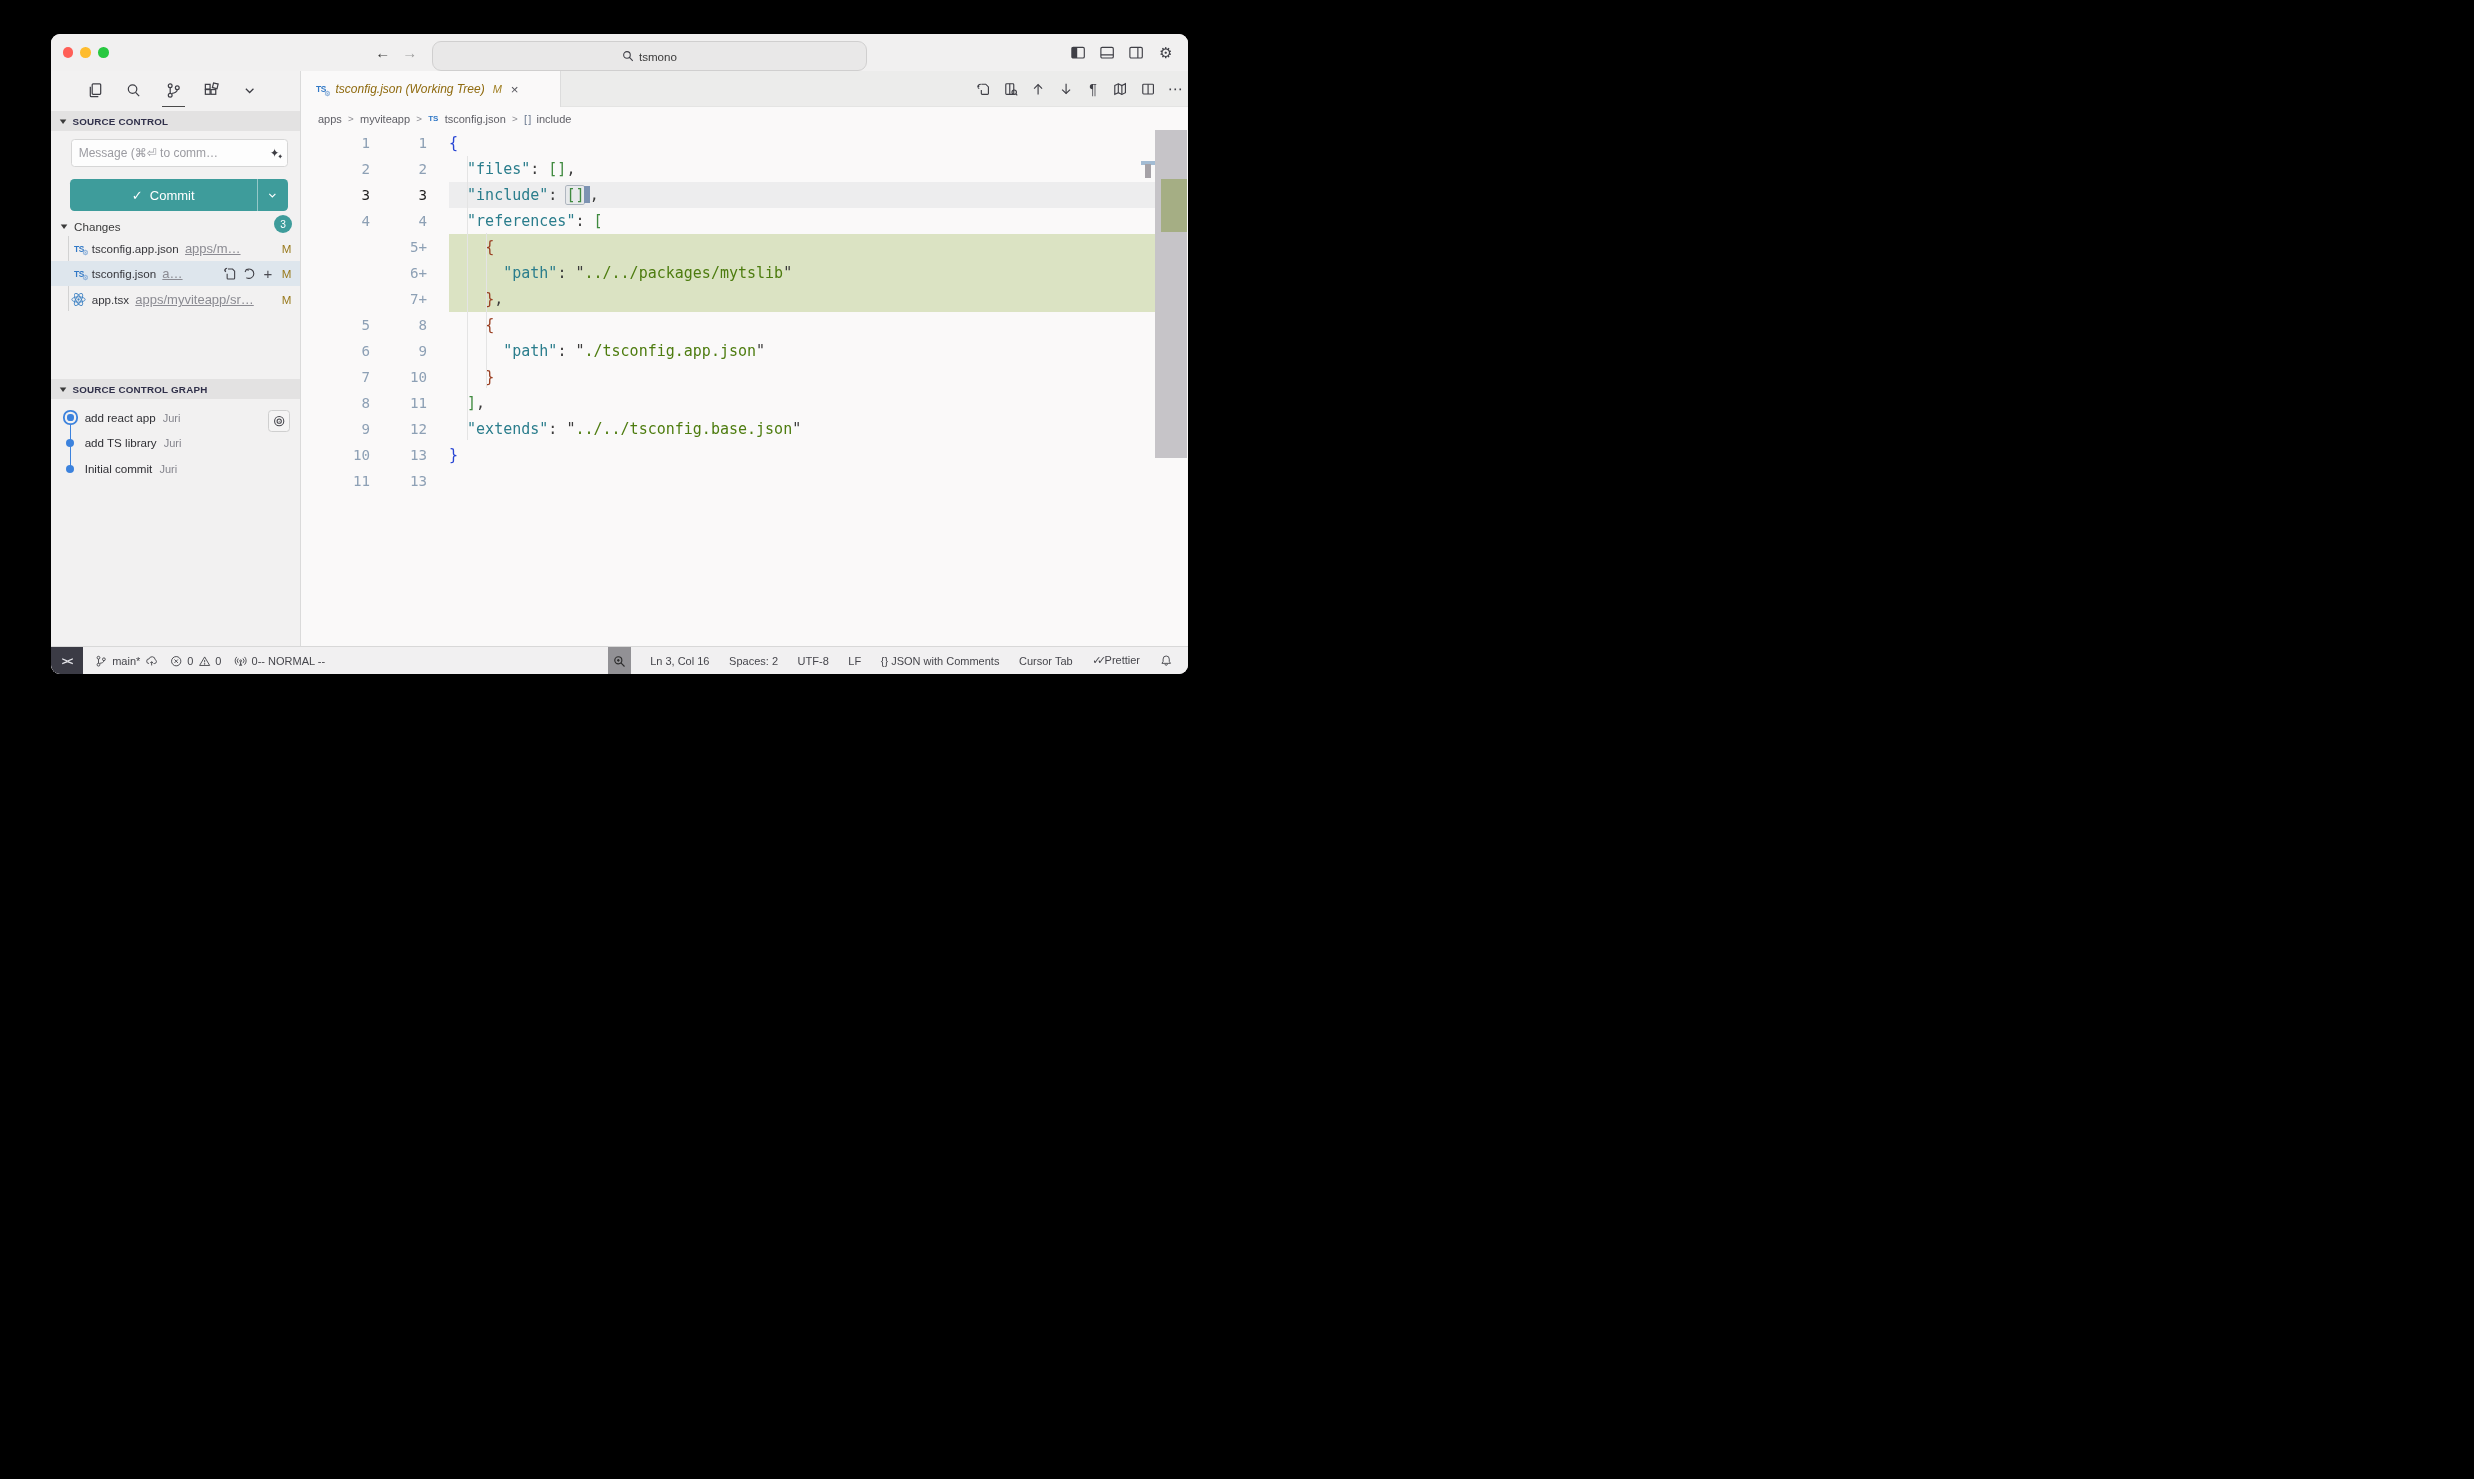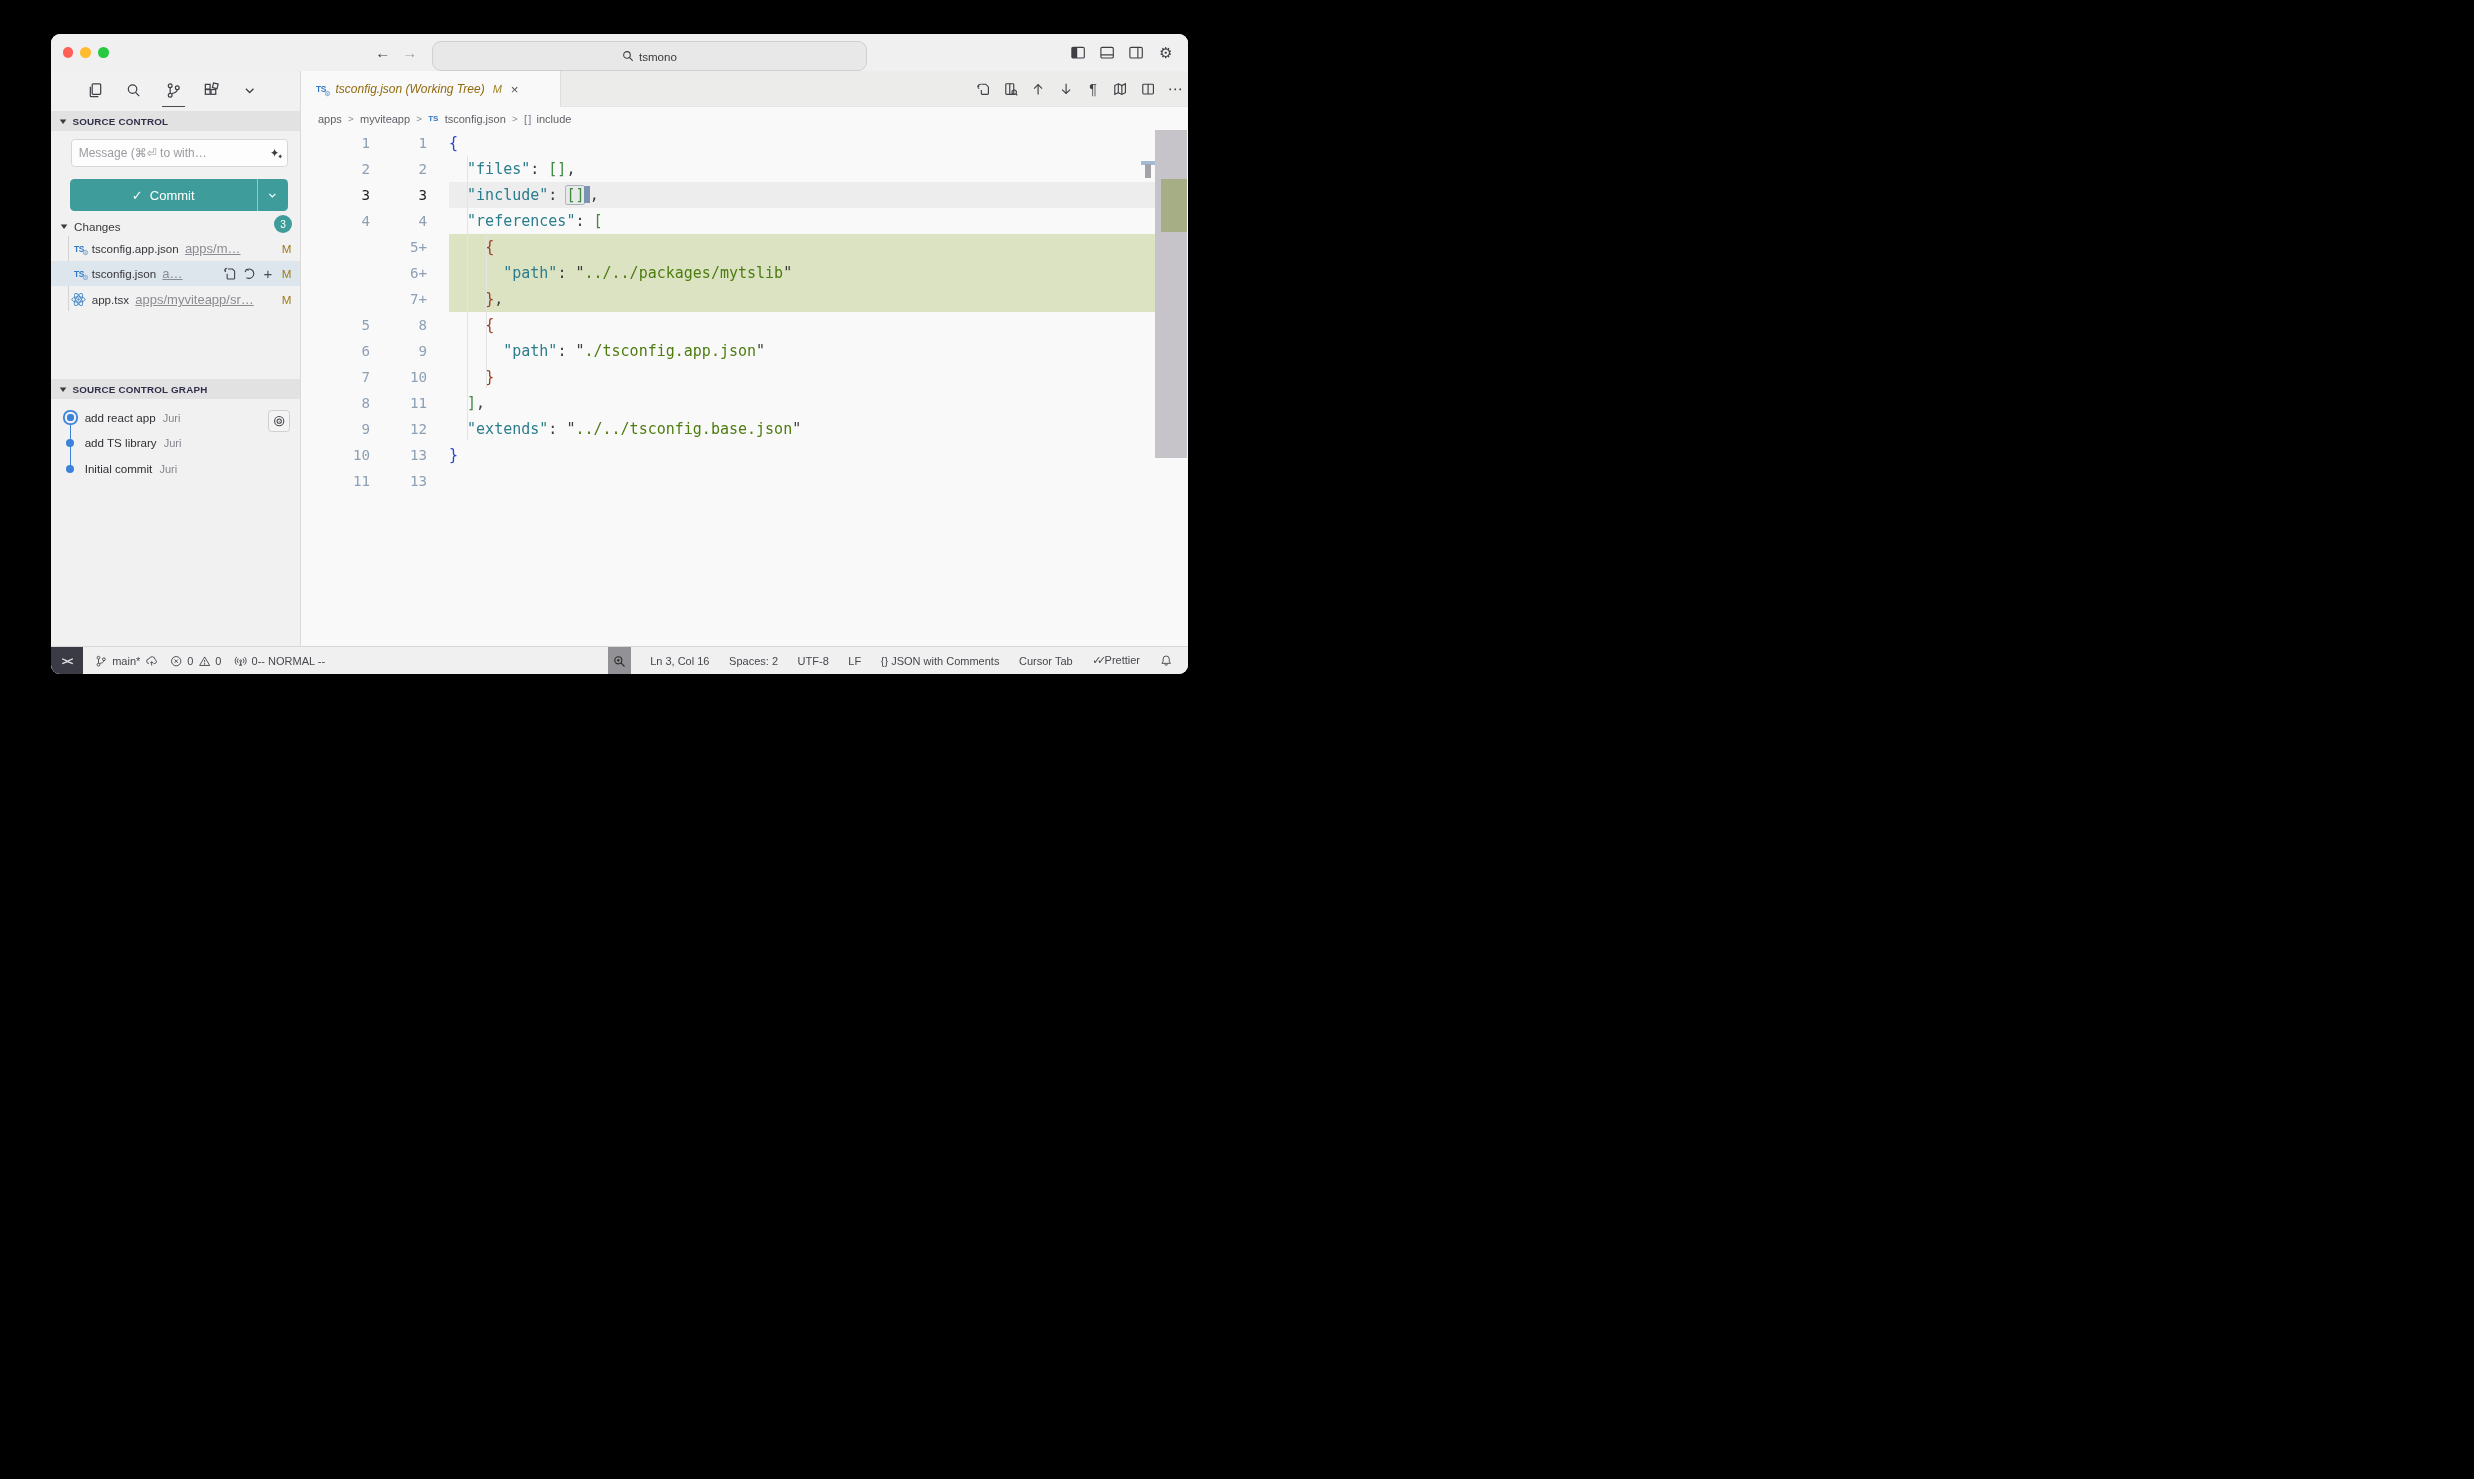--- a/index.html
+++ b/index.html
@@ -171,21 +171,21 @@
           </svg>
         </span>
     </div>
 
     <div class="scheader" style="top:40px">
       <span class="chev">▼</span>
       <span>SOURCE CONTROL</span>
     </div>
 
     <div class="msgbox">
-      <span class="ph">Message (⌘⏎ to with…</span>
+      <span class="ph">Message (⌘⏎ to comm…</span>
       <span class="sparkle">✦<small>✦</small></span>
     </div>
 
     <div class="commitbtn">
       <span class="main">
         <span>✓</span>
         <span>Commit</span>
       </span>
       <span class="dd">
           <svg width="10.7" height="10.7" viewBox="0 0 14 14" style="stroke:#fff;fill:none;stroke-width:1.5">

